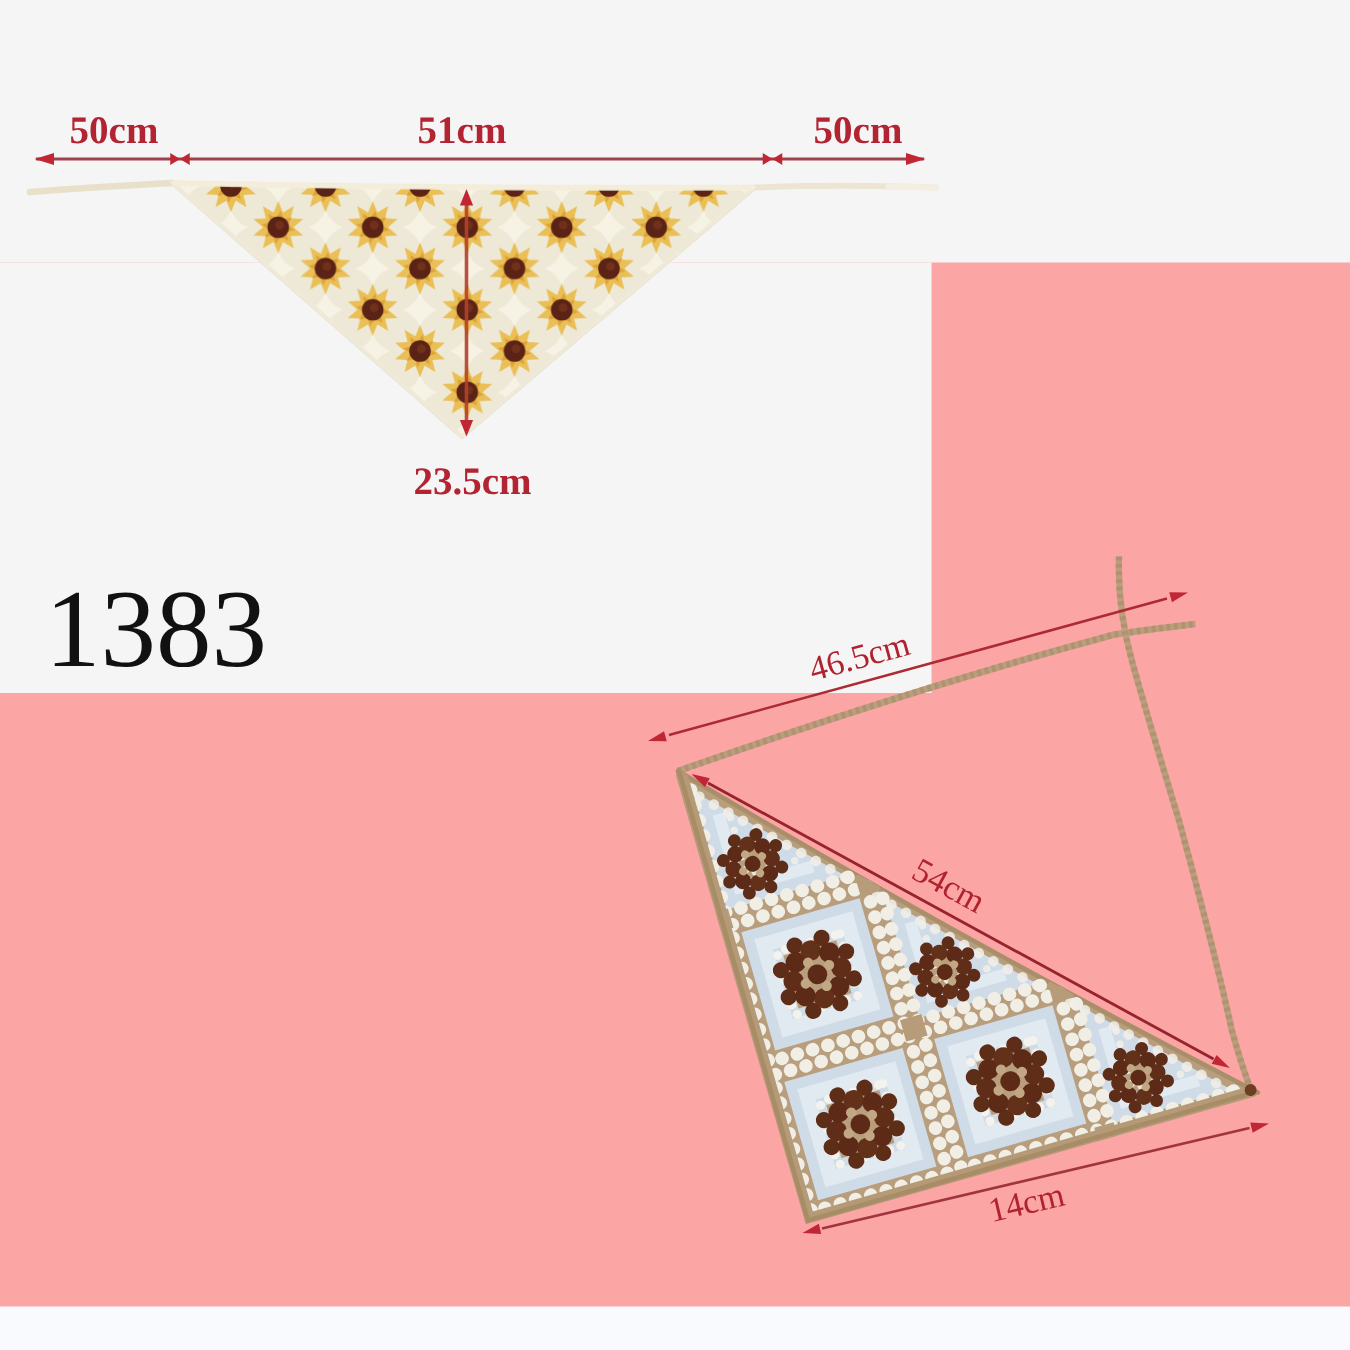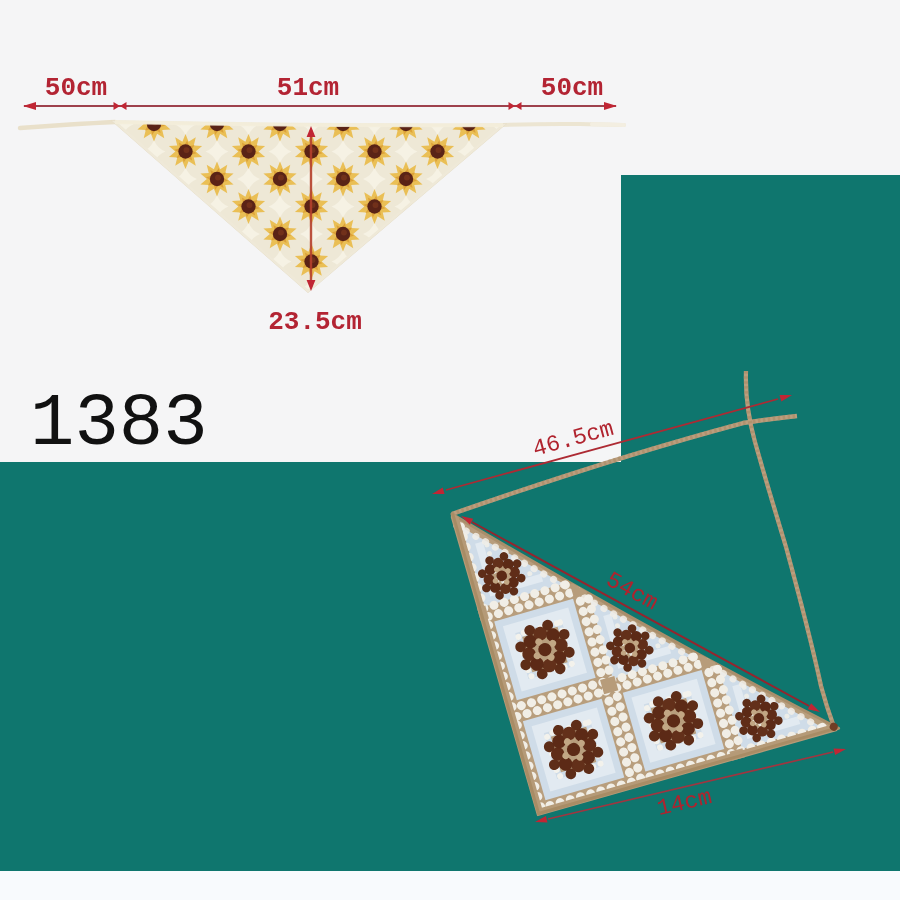--- a/index.html
+++ b/index.html
@@ -1,17 +1,17 @@
 <!DOCTYPE html>
 <html><head>
 <meta charset="utf-8">
 <style>
   html,body{margin:0;padding:0;background:#ffffff;}
-  #page{position:relative;width:900px;height:900px;background:#0f766e;overflow:hidden;
-        font-family:Liberation Mono, monospace;}
+  #page{position:relative;width:900px;height:900px;background:#fca5a5;overflow:hidden;
+        font-family:Liberation Serif, serif;}
   svg{position:absolute;left:0;top:0;}
 </style>
 </head>
 <body>
 <div id="page">
 <svg width="900" height="900" viewBox="0 0 900 900">
   <defs>
 
     <g id="sunflower" transform="scale(0.97)">
       <path d="M0.0,-18.0 L3.2,-10.0 L10.6,-14.6 L8.5,-6.2 L17.1,-5.6 L10.5,0.0 L17.1,5.6 L8.5,6.2 L10.6,14.6 L3.2,10.0 L0.0,18.0 L-3.2,10.0 L-10.6,14.6 L-8.5,6.2 L-17.1,5.6 L-10.5,0.0 L-17.1,-5.6 L-8.5,-6.2 L-10.6,-14.6 L-3.2,-10.0 Z" fill="#eabf55"></path>

